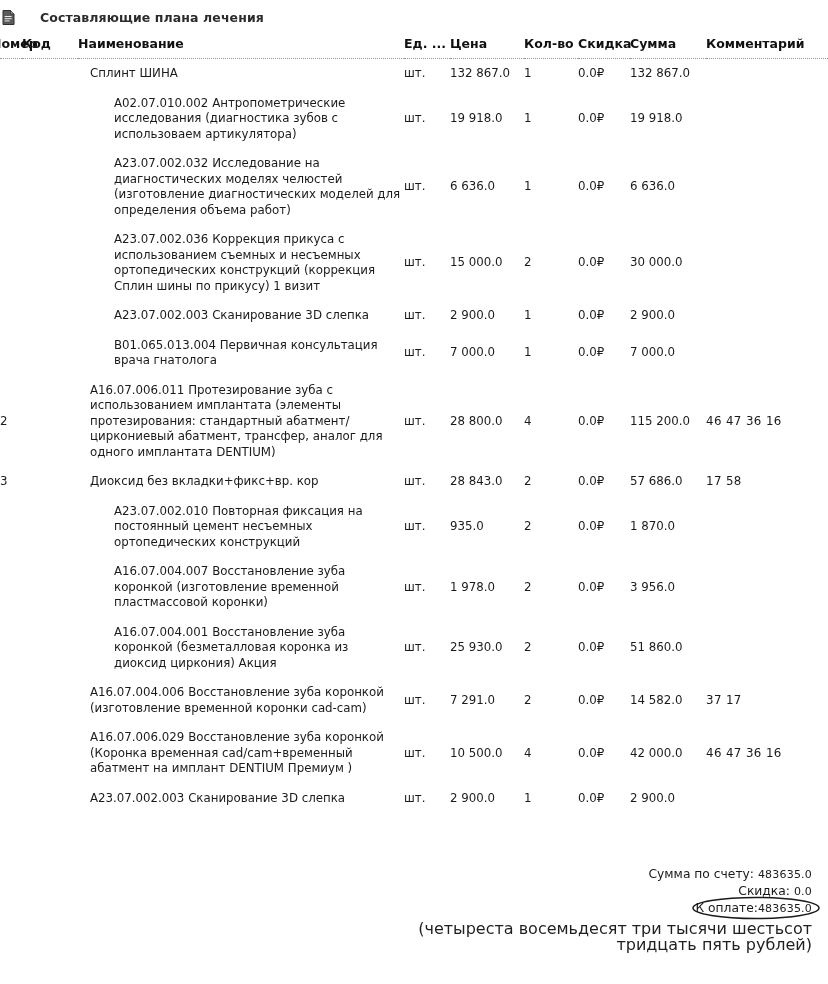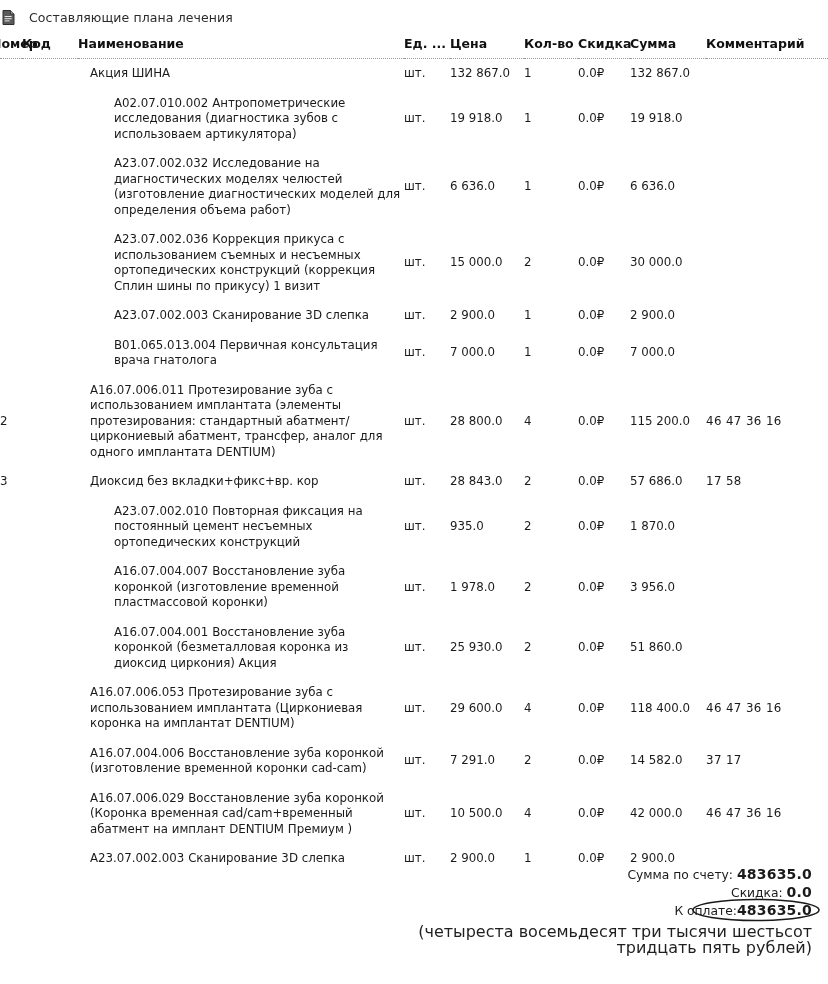--- a/index.html
+++ b/index.html
@@ -18,22 +18,23 @@
     -webkit-font-smoothing: none;
   }
 
   
   .doc-title {
     position: absolute;
     left: 0px;
     top: 8px;
     display: flex;
     align-items: center;
-    gap: 14px;
+    gap: 25px;
     height: 18px;
+    font-weight: bold;
   }
   .doc-icon {
     width: 13px;
     height: 15px;
     position: relative;
     flex: 0 0 auto;
     margin-left: 2px;
   }
   .doc-icon svg { display: block; }
   .doc-title-text {
@@ -121,21 +122,21 @@
     width: 470px;
     text-align: right;
     font-size: 12.3px;
     color: #1a1a1a;
   }
   .totals-line {
     line-height: 17px;
     white-space: nowrap;
   }
   .totals-line .lbl { font-weight: normal; }
-  .totals-line .val { font-weight: bold; font-size: 14px; letter-spacing: .2px; }
+  .totals-line .val { font-weight: normal; font-size: 11px; letter-spacing: .2px; }
 
   .totals-pay {
     position: relative;
     display: inline-block;
   }
   .ellipse {
     position: absolute;
     right: -10px;
     top: -4px;
     width: 132px;
@@ -214,21 +215,21 @@
         <th class="h-qty">Кол-во</th>
         <th class="h-disc">Скидка</th>
         <th class="h-sum">Сумма</th>
         <th class="h-note">Комментарий</th>
       </tr>
     </thead>
     <tbody id="plan-body">
         <tr>
           <td class="num"></td>
           <td class="code"></td>
-          <td class="name indent-0">Акция ШИНА</td>
+          <td class="name indent-0">Сплинт ШИНА</td>
           <td class="unit">шт.</td>
           <td class="price">132 867.0</td>
           <td class="qty">1</td>
           <td class="disc">0.0₽</td>
           <td class="sum">132 867.0</td>
           <td class="note"></td>
         </tr>
         <tr>
           <td class="num"></td>
           <td class="code"></td>
@@ -331,31 +332,20 @@
         <tr>
           <td class="num"></td>
           <td class="code"></td>
           <td class="name indent-1">A16.07.004.001 Восстановление зуба коронкой (безметалловая коронка из диоксид циркония) Акция</td>
           <td class="unit">шт.</td>
           <td class="price">25 930.0</td>
           <td class="qty">2</td>
           <td class="disc">0.0₽</td>
           <td class="sum">51 860.0</td>
           <td class="note"></td>
-        </tr>
-        <tr>
-          <td class="num"></td>
-          <td class="code"></td>
-          <td class="name indent-0">A16.07.006.053 Протезирование зуба с использованием имплантата (Циркониевая коронка на имплантат DENTIUM)</td>
-          <td class="unit">шт.</td>
-          <td class="price">29 600.0</td>
-          <td class="qty">4</td>
-          <td class="disc">0.0₽</td>
-          <td class="sum">118 400.0</td>
-          <td class="note">46 47 36 16</td>
         </tr>
         <tr>
           <td class="num"></td>
           <td class="code"></td>
           <td class="name indent-0">A16.07.004.006 Восстановление зуба коронкой (изготовление временной коронки cad-cam)</td>
           <td class="unit">шт.</td>
           <td class="price">7 291.0</td>
           <td class="qty">2</td>
           <td class="disc">0.0₽</td>
           <td class="sum">14 582.0</td>

